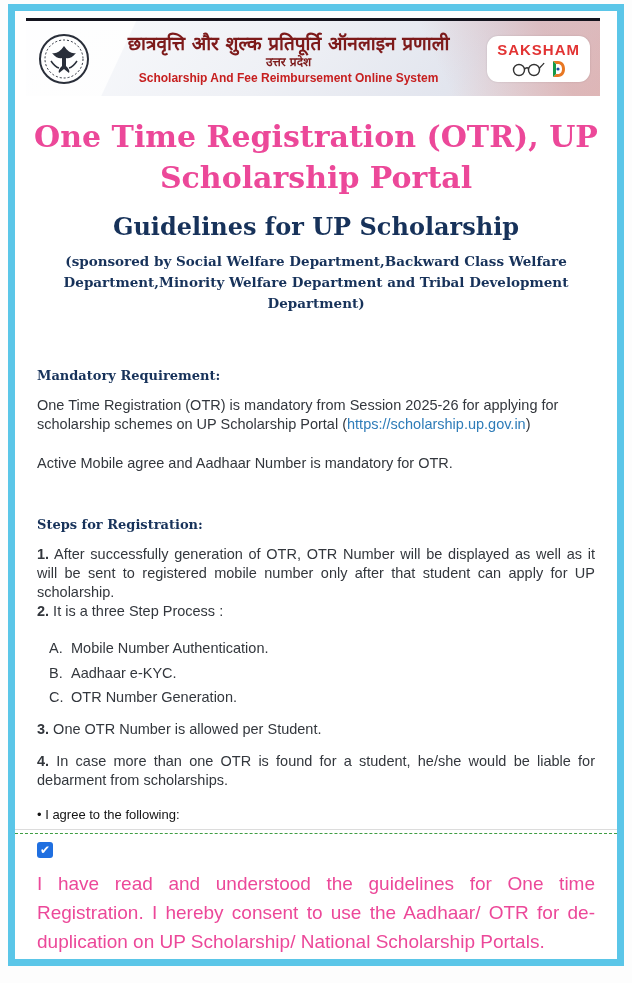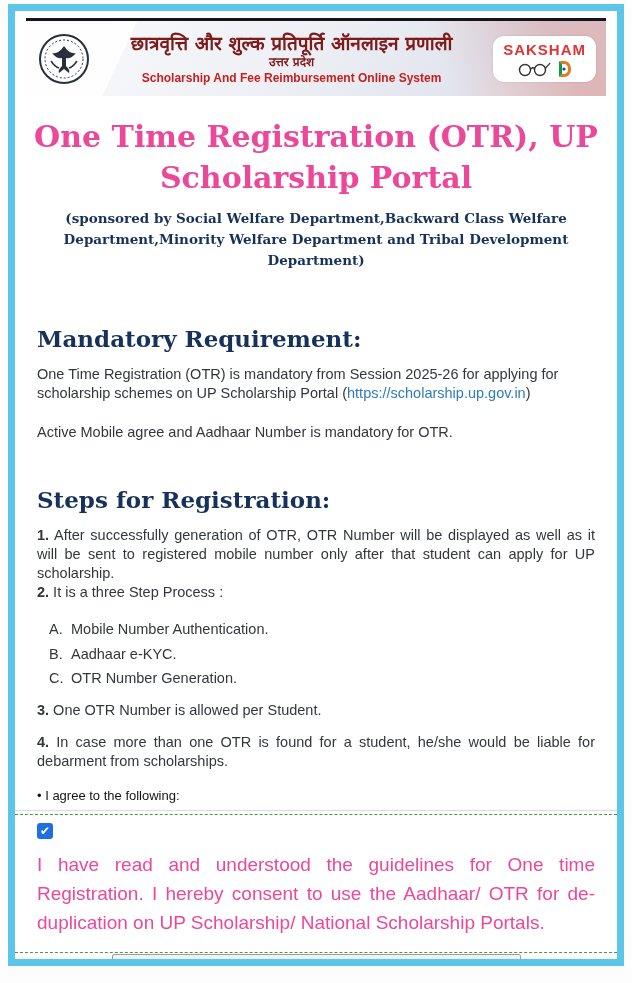--- a/index.html
+++ b/index.html
@@ -4,21 +4,21 @@
 <style>
   * { margin:0; padding:0; box-sizing:border-box; }
   html,body { width:632px; height:983px; background:#fdfdfd; font-family:"Liberation Sans", sans-serif; }
   .page {
     position:relative; margin:4px 8px 0 8px; height:962px;
     border:7px solid #5bc6e8; background:#ffffff; overflow:hidden;
   }
 
   
   .banner {
-    margin:7px 11px 0 11px; height:78px;
+    margin:7px 17px 0 11px; height:78px;
     border-top:3px solid #14141e;
     background:
       linear-gradient(115deg, rgba(255,255,255,.85) 0 18%, rgba(255,255,255,0) 18.2%),
       linear-gradient(245deg, rgba(201,120,120,.35) 0 10%, rgba(255,255,255,0) 30%),
       linear-gradient(130deg, #fafbfd 0%, #eef0f5 45%, #e2e5ee 75%, #e9d7d8 100%);
     display:flex; align-items:center;
   }
   .seal { width:52px; height:52px; margin-left:12px; flex:0 0 auto; }
   .banner-center { flex:1; text-align:center; line-height:1.15; padding-top:2px; }
   .hindi-title { font-family:"DejaVu Sans", sans-serif; font-size:19px; font-weight:bold; color:#7d1a1a; }
@@ -43,21 +43,21 @@
     font-family:"DejaVu Serif", serif; font-weight:bold;
     font-size:24px; color:#17325a;
   }
   .sponsored {
     margin:10px auto 0 auto; max-width:560px; text-align:center;
     font-family:"DejaVu Serif", serif; font-weight:bold;
     font-size:13.5px; line-height:21px; color:#17325a;
   }
   .section-heading {
     font-family:"DejaVu Serif", serif; font-weight:bold;
-    font-size:23px; color:#17325a;
+    font-size:13px; color:#17325a;
   }
   .mt-mandatory { margin-top:54px; }
   .mt-steps    { margin-top:44px; }
 
   
   .body-text { font-size:14.5px; line-height:19px; color:#33373d; }
   .para1 { margin-top:13px; }
   .para2 { margin-top:20px; }
   .link { color:#2e7cb8; text-decoration:none; }
   .step-item { margin-top:13px; }
@@ -123,20 +123,21 @@
         <svg width="16" height="18" viewBox="0 0 16 18">
           <path d="M3 1 L8 1 C13 1 15 5 15 9 C15 13 13 17 8 17 L3 17 L6 14 L8 14 C11 14 12 11.5 12 9 C12 6.5 11 4 8 4 L6 4 Z" fill="#e87722"></path>
           <path d="M3 1 L6 4 L6 14 L3 17 Z" fill="#139a48"></path>
           <circle cx="8" cy="9" r="1.6" fill="#1b4d9e"></circle>
         </svg>
       </div>
     </div>
   </div>
 
   <div class="main-title">One Time Registration (OTR), UP Scholarship Portal</div>
+  <div class="sub-title">Guidelines for UP Scholarship</div>
   <div class="sponsored">(sponsored by Social Welfare Department,Backward Class Welfare Department,Minority Welfare Department and Tribal Development Department)</div>
 
   <div class="content">
 
     <div class="section-heading mt-mandatory">Mandatory Requirement:</div>
     <div class="body-text para1"><span>One Time Registration (OTR) is mandatory from Session 2025-26 for applying for scholarship schemes on UP Scholarship Portal (</span><a href="#" class="link">https://scholarship.up.gov.in</a><span>)</span></div>
     <div class="body-text para2">Active Mobile agree and Aadhaar Number is mandatory for OTR.</div>
 
     <div class="section-heading mt-steps">Steps for Registration:</div>
     <div class="body-text step-item just"><span class="num">1.</span><span> After successfully generation of OTR, OTR Number will be displayed as well as it will be sent to registered mobile number only after that student can apply for UP scholarship.</span></div>

